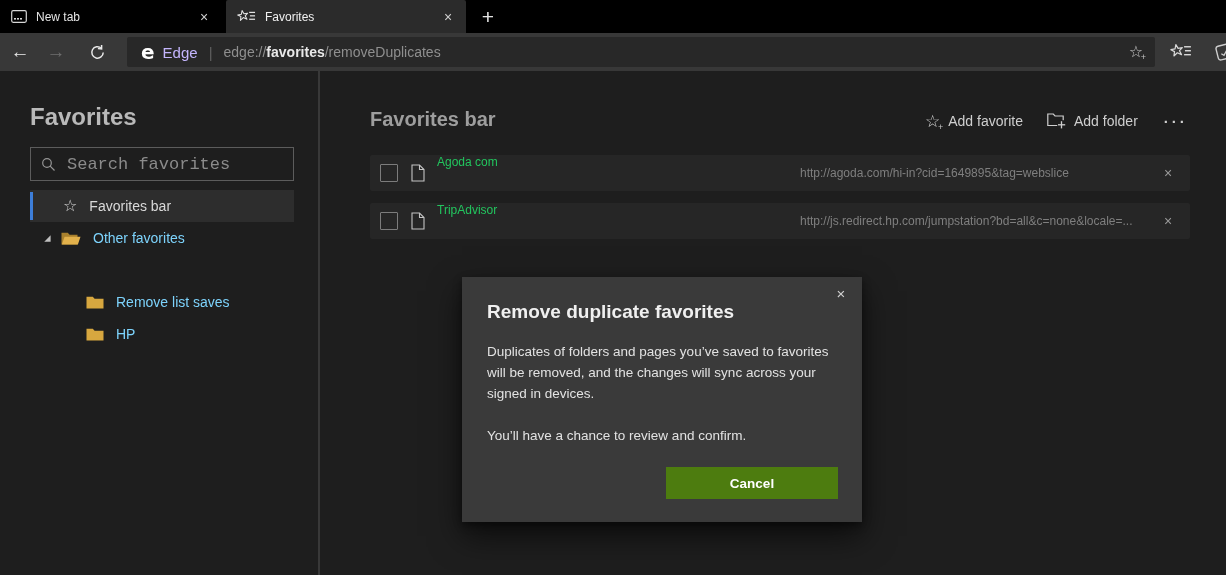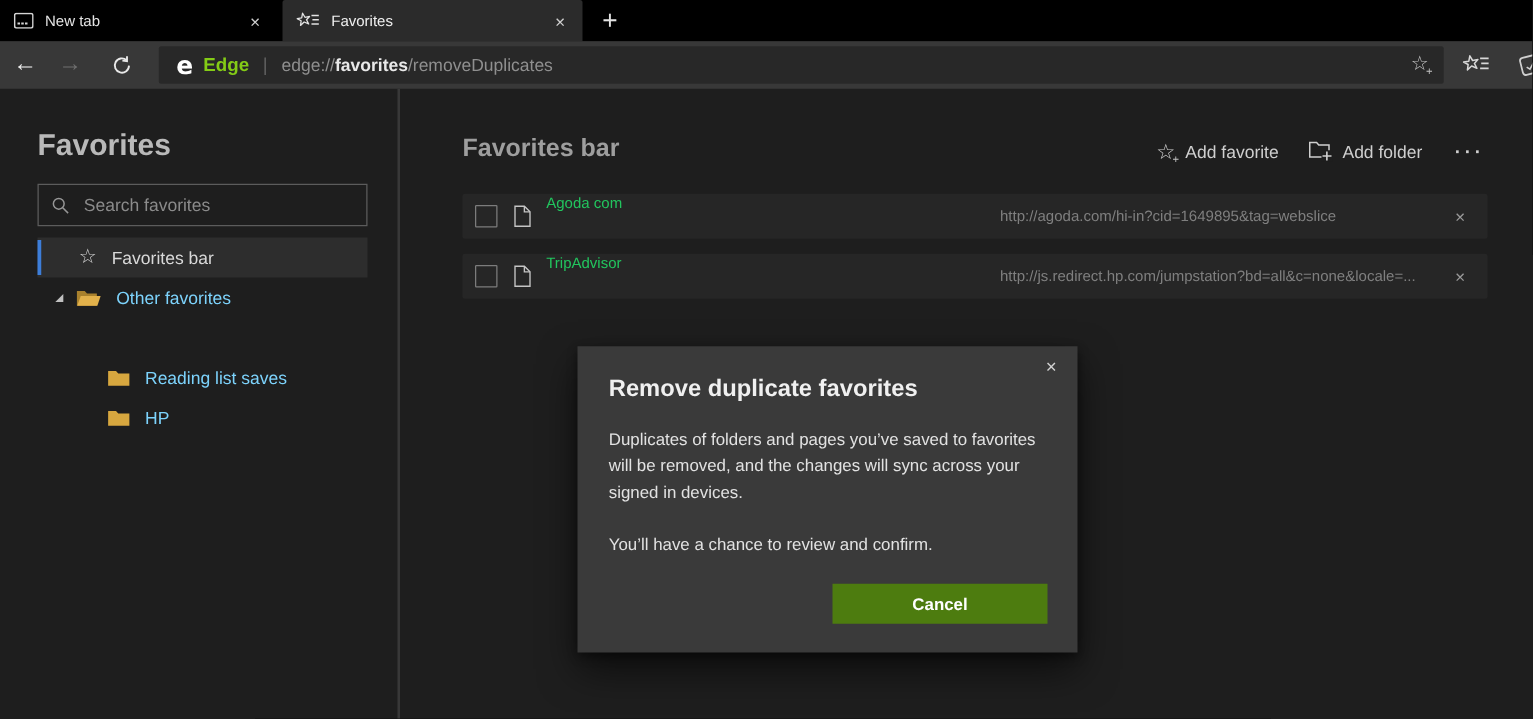--- a/index.html
+++ b/index.html
@@ -19,37 +19,37 @@
   .tab .tab-close{position:absolute;right:8px;top:0;height:33px;width:20px;display:flex;align-items:center;justify-content:center;font-size:14px;color:#cfcfcf;cursor:default;}
   .newtab-plus{position:absolute;left:472px;top:0;width:32px;height:33px;display:flex;align-items:center;justify-content:center;font-size:21px;font-weight:300;color:#e2e2e2;}
   
   .navbar{position:absolute;left:0;top:33px;width:1226px;height:38px;background:#383838;}
   .nav-btn{position:absolute;top:0;height:38px;width:30px;display:flex;align-items:center;justify-content:center;font-size:19px;}
   .nav-back{left:5px;color:#ececec;}
   .nav-fwd{left:41px;color:#6f6f6f;}
   .nav-refresh{left:82px;}
   .urlbar{position:absolute;left:127px;top:4px;width:1028px;height:30px;background:#282828;border-radius:2px;display:flex;align-items:center;}
   .edge-logo{margin-left:14px;font-family:"DejaVu Sans",sans-serif;font-weight:bold;font-size:20px;color:#ffffff;line-height:1;}
-  .engine-label{margin-left:8px;font-size:15px;font-weight:bold;color:#84cc16;}
+  .engine-label{margin-left:8px;font-size:15px;font-weight:normal;color:#c4b5fd;}
   .url-sep{margin-left:11px;font-size:15px;color:#606060;}
   .url-text{margin-left:11px;font-size:14px;white-space:nowrap;}
   .url-scheme,.url-path{color:#8f8f8f;}
   .url-host{color:#e9e9e9;font-weight:bold;}
   .urlbar-star{position:absolute;right:12px;top:0;height:30px;display:flex;align-items:center;}
   .starplus{position:relative;display:inline-block;line-height:1;}
   .starplus .star-glyph{font-size:16px;color:#c2c2c2;}
   .starplus .plus-mini{position:absolute;right:-3px;bottom:-2px;font-size:9px;color:#c2c2c2;}
   .hub-btn{position:absolute;left:1170px;top:10px;}
   .partial-btn{position:absolute;left:1213px;top:8px;}
   
   .v-divider{position:absolute;left:318px;top:71px;width:2px;height:504px;background:#383838;}
   .sidebar-title{position:absolute;left:30px;top:103px;font-size:24px;font-weight:bold;color:#b9b9b9;}
   .searchbox{position:absolute;left:30px;top:147px;width:262px;height:32px;border:1px solid #5c5c5c;display:flex;align-items:center;background:#1e1e1e;}
   .searchbox svg{margin-left:10px;flex:none;}
-  .searchbox input{margin-left:9px;flex:1;background:transparent;border:none;outline:none;color:#14b8a6;font-size:14px;font-family:Liberation Sans, sans-serif;}
+  .searchbox input{margin-left:9px;flex:1;background:transparent;border:none;outline:none;color:#14b8a6;font-size:17px;font-family:Liberation Mono, monospace;}
   .searchbox input::placeholder{color:#8b8b8b;}
   .tree-row{position:absolute;left:30px;width:264px;height:32px;display:flex;align-items:center;color:#7dd3fc;font-size:14px;}
   .tree-row.selected{background:#2d2d2d;color:#d9d9d9;}
   .sel-accent{position:absolute;left:0;top:2px;bottom:2px;width:3px;background:#3d7ed9;}
   .tree-star{font-size:16px;color:#d0d0d0;line-height:1;}
   .tree-label{margin-left:12px;white-space:nowrap;}
   
   .main-heading{position:absolute;left:370px;top:108px;font-size:20px;font-weight:bold;color:#9e9e9e;}
   .actions{position:absolute;left:925px;top:110px;height:22px;display:flex;align-items:center;color:#cfcfcf;font-size:14px;white-space:nowrap;}
   .action{display:flex;align-items:center;}
@@ -172,21 +172,21 @@
     <span class="tree-label">Other favorites</span>
   </div>
 
 
   <div class="tree-row" style="top:286px;">
     <span style="margin-left:56px;display:flex;">
       <svg width="18" height="13" viewBox="0 0 18 13">
           <path d="M0.5 0.8 H6.8 L8.6 2.8 H17.5 V12.5 H0.5 Z" fill="#d7a73f"></path>
         </svg>
     </span>
-    <span class="tree-label">Reading list saves</span>
+    <span class="tree-label">Remove list saves</span>
   </div>
 
   <div class="tree-row" style="top:318px;">
     <span style="margin-left:56px;display:flex;">
       <svg width="18" height="13" viewBox="0 0 18 13">
           <path d="M0.5 0.8 H6.8 L8.6 2.8 H17.5 V12.5 H0.5 Z" fill="#d7a73f"></path>
         </svg>
     </span>
     <span class="tree-label">HP</span>
   </div>

